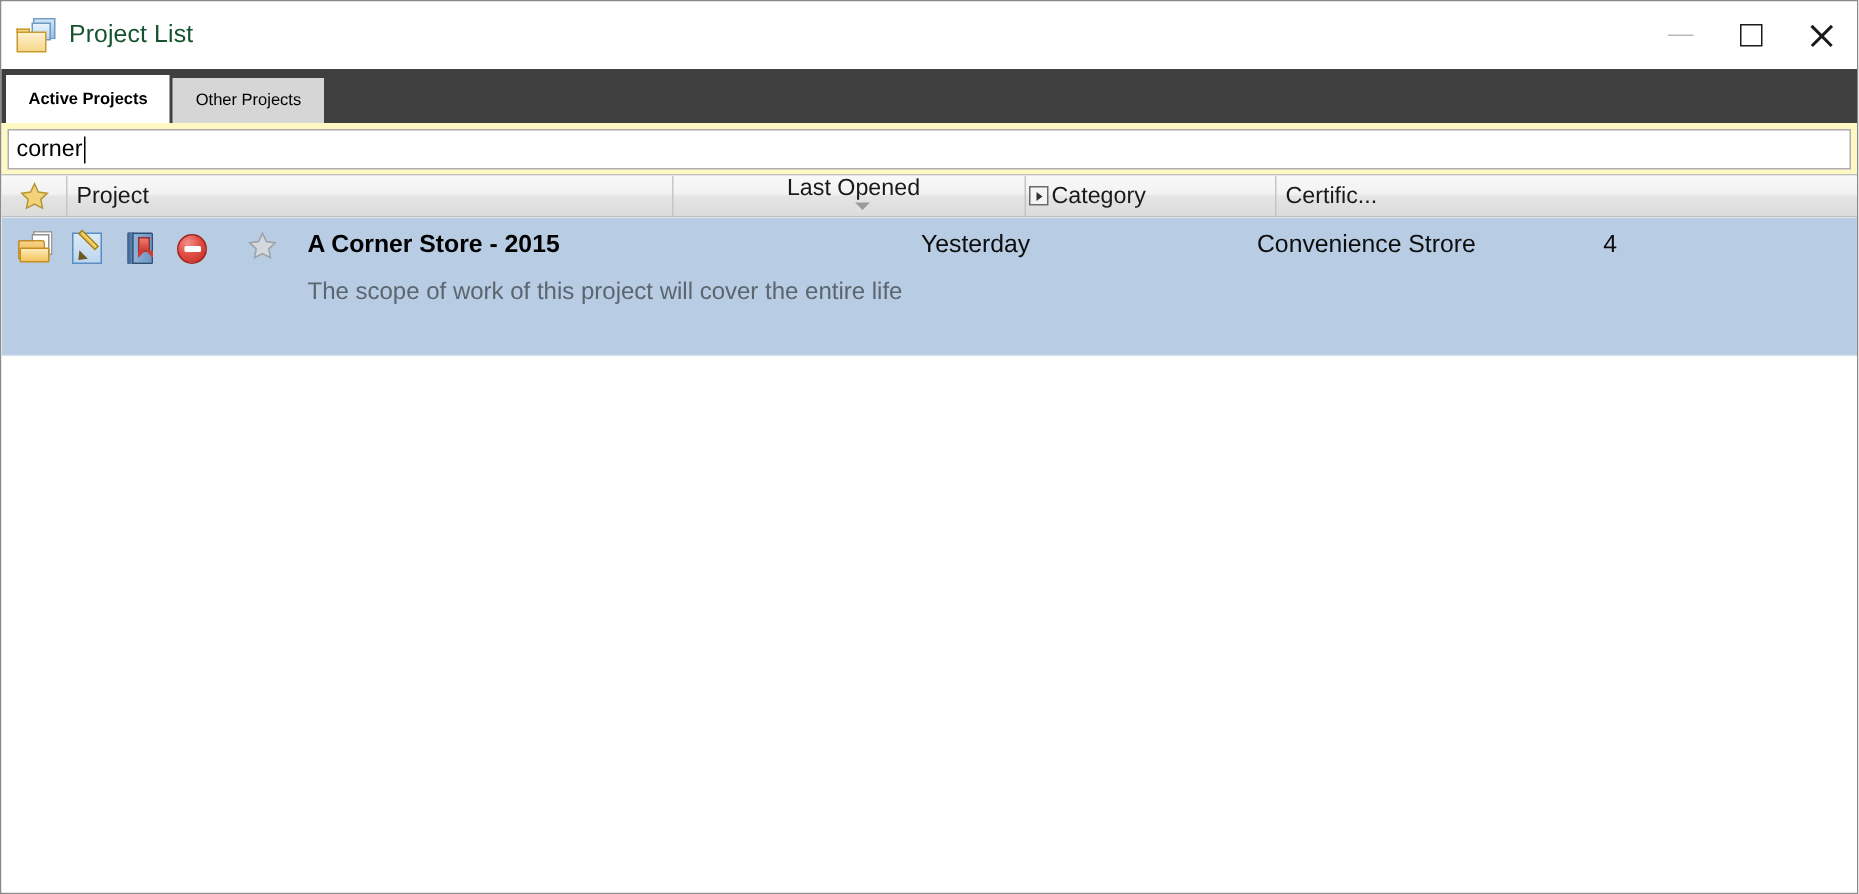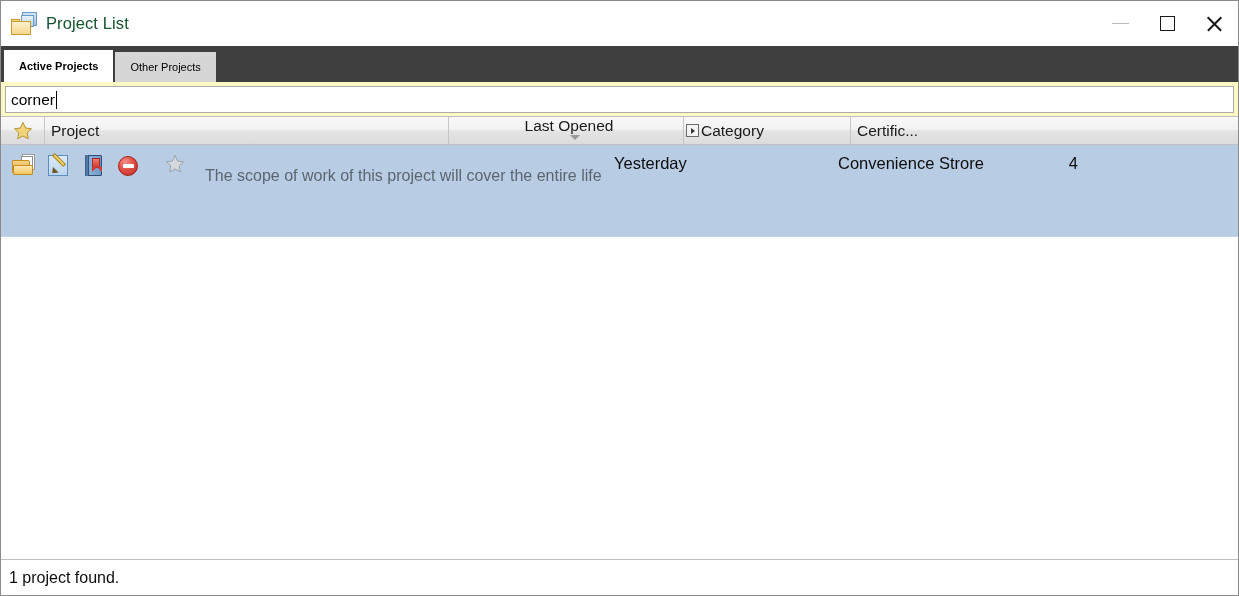--- a/index.html
+++ b/index.html
@@ -509,28 +509,26 @@
         </div>
 
         <div class="cell cell-star">
           <svg class="star" viewBox="0 0 20 19">
             <polygon points="10,1.5 12.6,7 18.5,7.8 14.2,11.9 15.3,17.8 10,15 4.7,17.8 5.8,11.9 1.5,7.8 7.4,7" fill="#d5d8dc" stroke="#9aa1a8" stroke-width="1"></polygon>
           </svg>
         </div>
 
 
         <div class="cell cell-project">
+          <div class="project-title">A Corner Store - 2015</div>
           <div class="project-desc">The scope of work of this project will cover the entire life cycle of the project from land acquisition to store opening.</div>
         </div>
 
         <div class="cell cell-lastopened">Yesterday</div>
         <div class="cell cell-category">Convenience Strore</div>
         <div class="cell cell-certific">4</div>
       </div>
 
     </div>
   </div>
 
-  <div class="statusbar">
-    <span>1 project found.</span>
-  </div>
 
 </div>
 
 </body></html>

